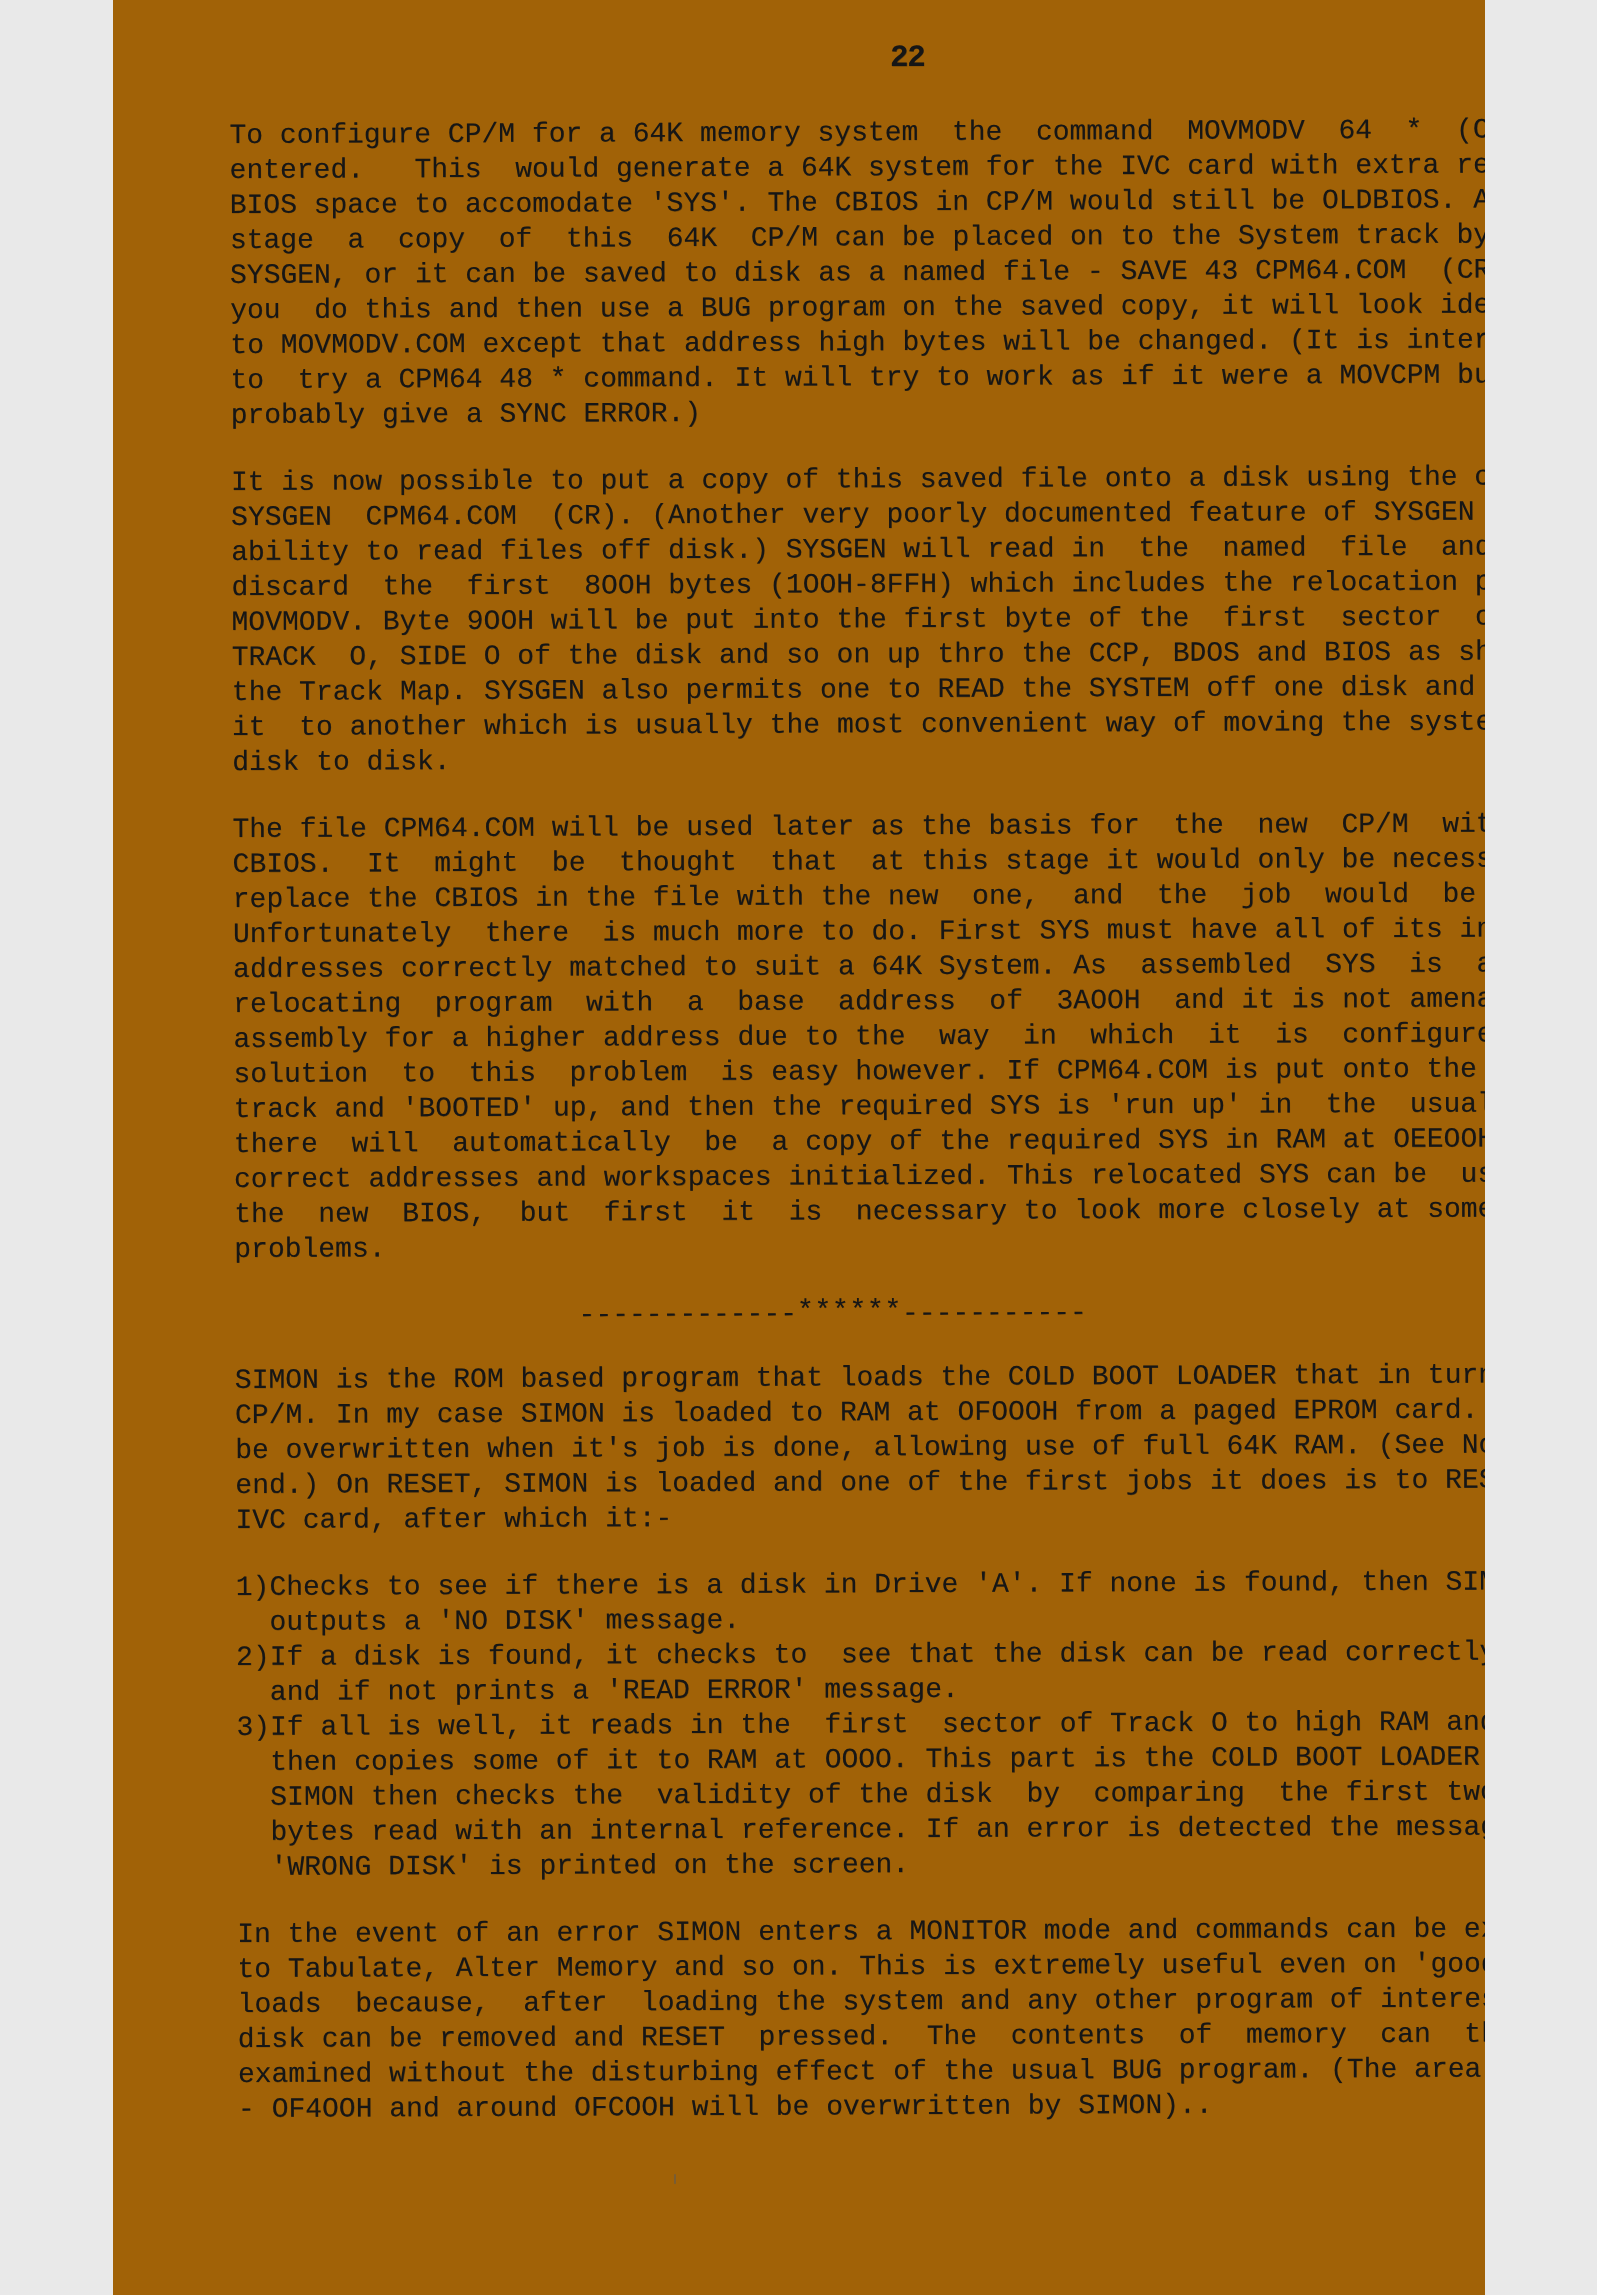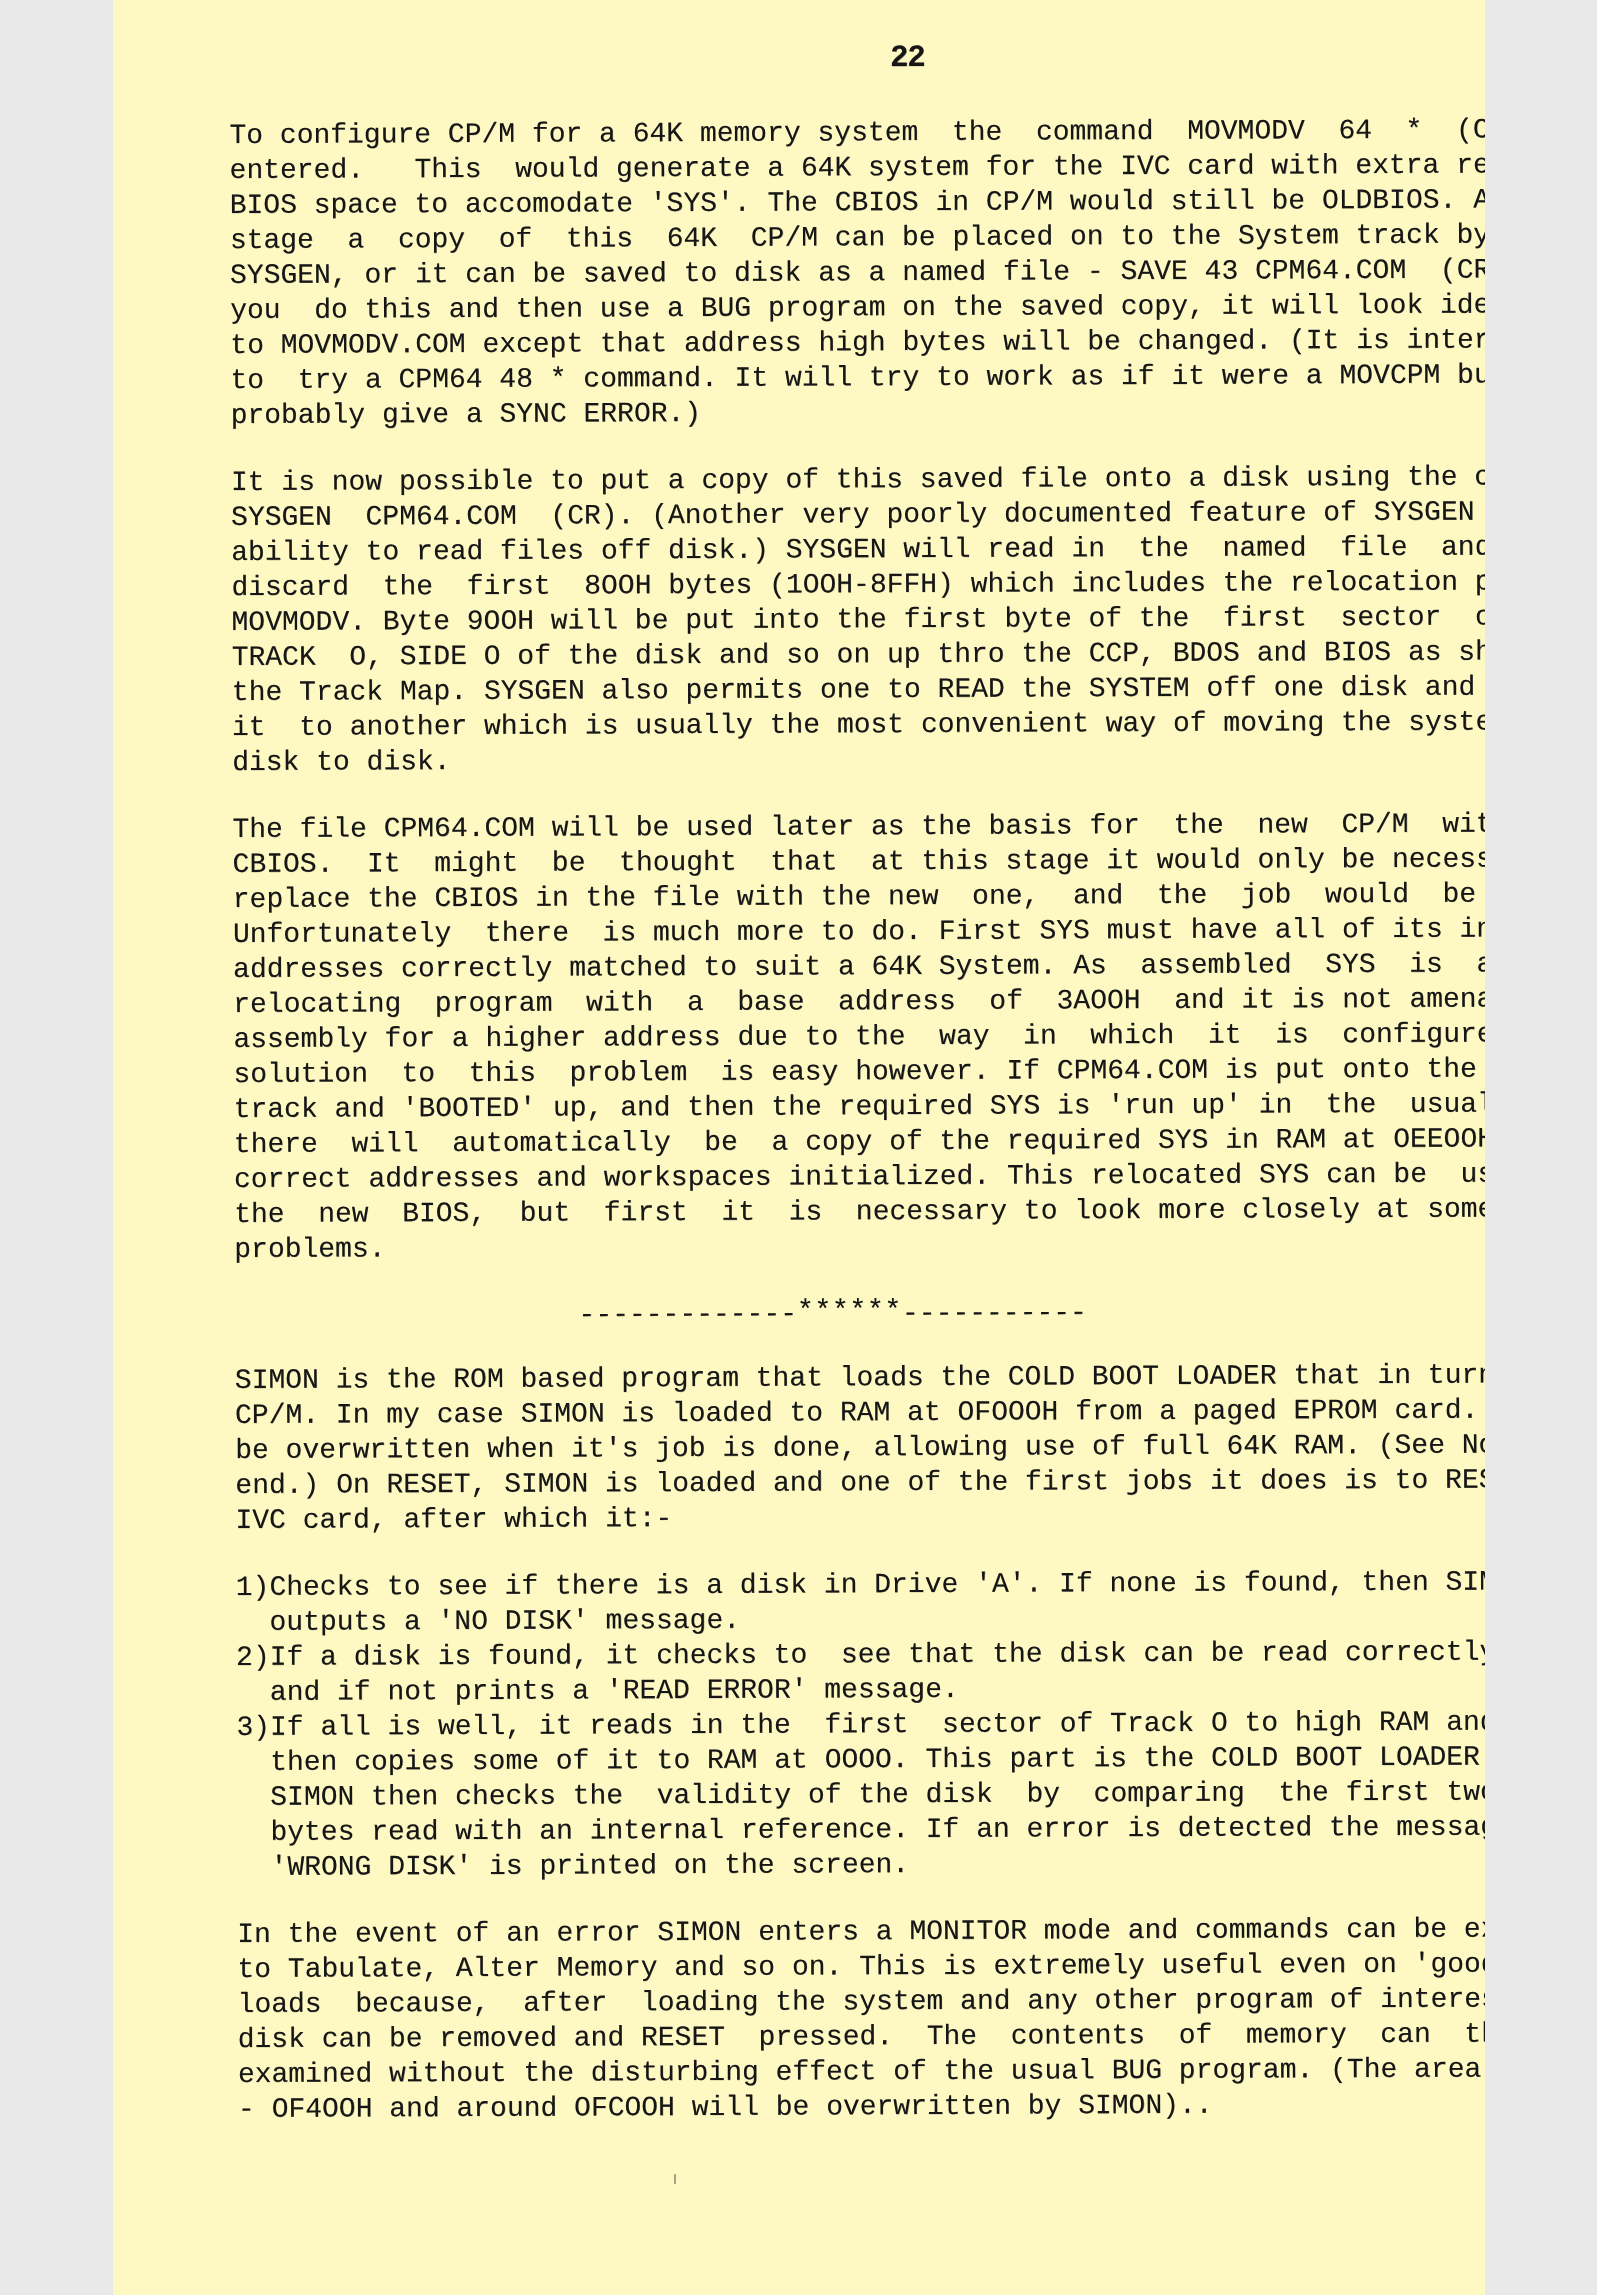--- a/index.html
+++ b/index.html
@@ -5,21 +5,21 @@
   html, body {
     margin: 0;
     padding: 0;
     background: #e9e9e9;
   }
   .page {
     position: relative;
     width: 1372px;
     height: 2295px;
     margin: 0 auto;
-    background: #fef9c3;
+    background: #a16207;
     overflow: hidden;
   }
   .typeblock {
     position: absolute;
     left: 116px;
     top: 43px;
     width: 1389px;
     transform: rotate(-0.25deg);
     transform-origin: 0 0;
     color: #161616;

